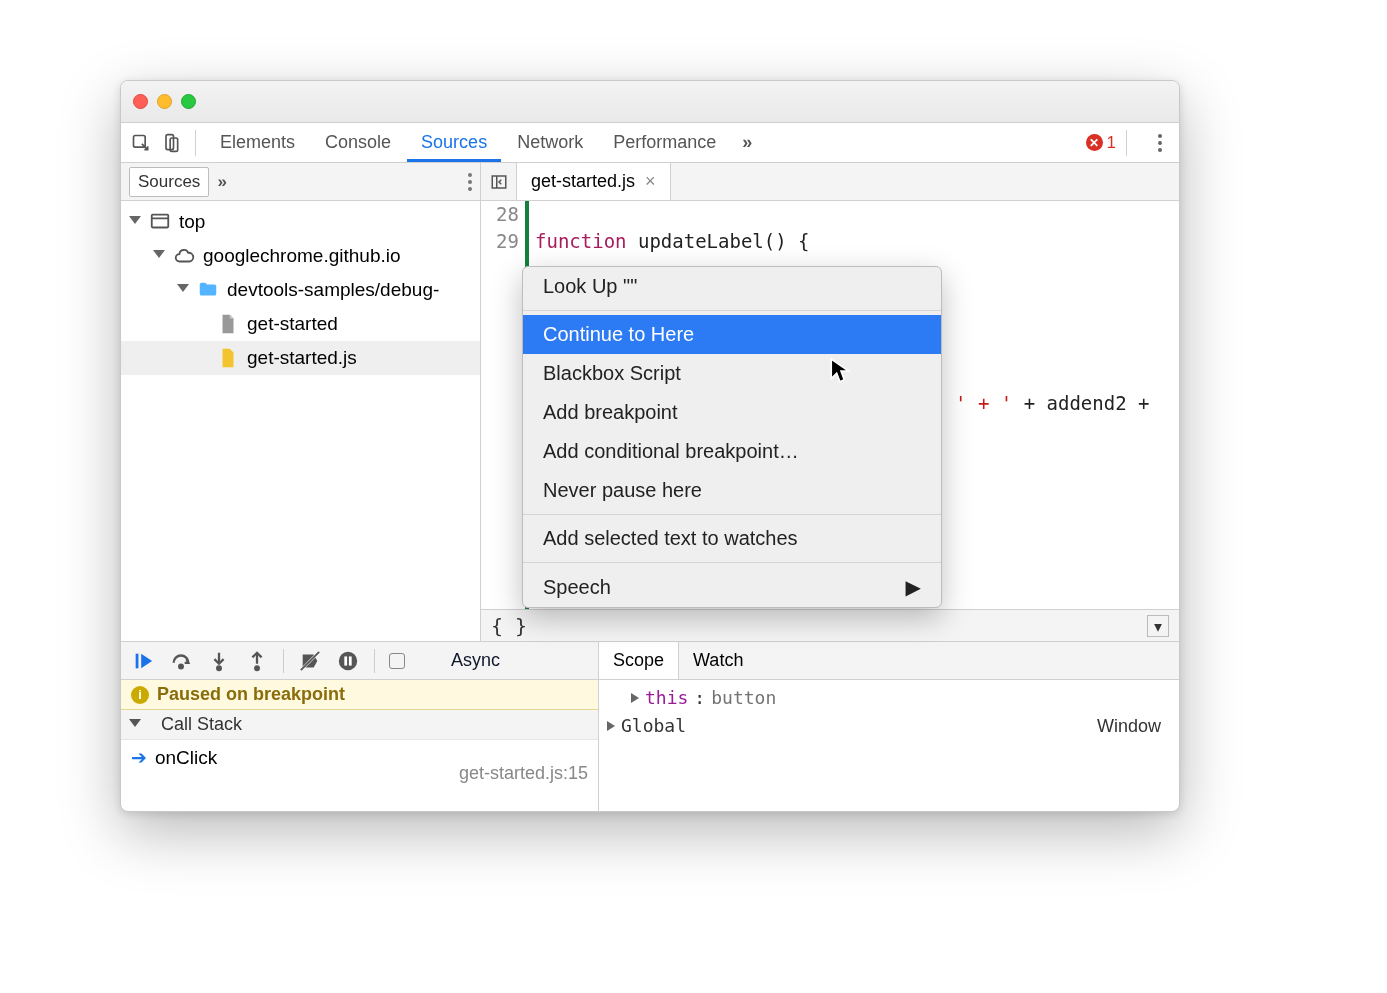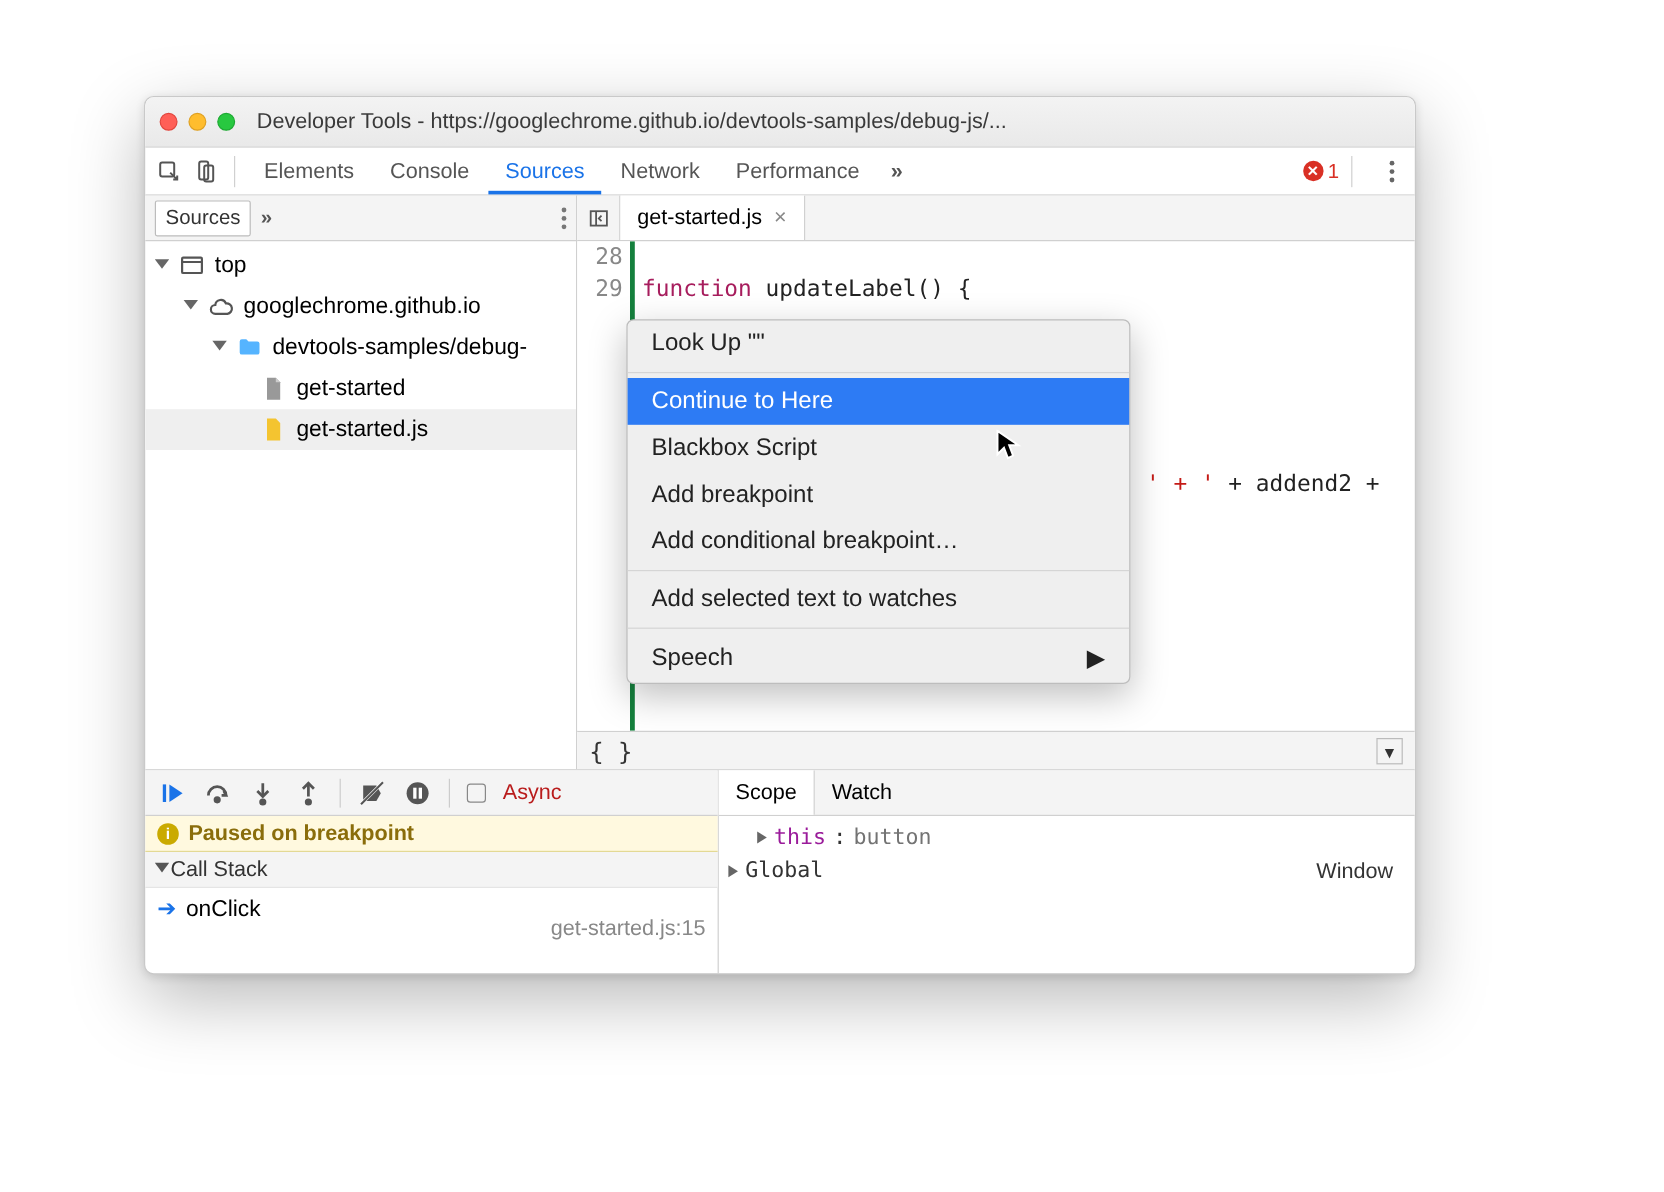--- a/index.html
+++ b/index.html
@@ -96,24 +96,24 @@
   
   .bottom{height:170px;border-top:1px solid #cfcfcf;display:flex;}
   .bleft{width:478px;border-right:1px solid #d0d0d0;display:flex;flex-direction:column;}
   .bright{flex:1;display:flex;flex-direction:column;}
   .btoolbar{height:38px;border-bottom:1px solid #d0d0d0;display:flex;align-items:center;gap:14px;padding:0 10px;background:#f4f4f4;}
   .btoolbar .ico{width:24px;height:24px;color:#555;display:flex;align-items:center;justify-content:center;}
   .btoolbar .ico svg{width:22px;height:22px;}
   .btoolbar .ico.play{color:#1a73e8;}
   .btoolbar .sep{width:1px;height:24px;background:#ccc;}
   .chk{width:16px;height:16px;border:1.5px solid #888;border-radius:3px;}
-  .async{font-size:18px;color:#b91c1c;}
+  .async{font-size:18px;color:#0f172a;margin-left:32px;}
   .paused{height:30px;background:#fff9df;display:flex;align-items:center;gap:8px;padding:0 10px;font-size:18px;color:#8a6d0b;font-weight:600;border-bottom:1px solid #e3d994;}
   .paused .ic{width:18px;height:18px;border-radius:50%;background:#caaa00;color:#fff;display:flex;align-items:center;justify-content:center;font-size:13px;font-weight:bold;}
-  .section-head{height:30px;display:flex;align-items:center;gap:1px;padding:0 8px;font-size:18px;color:#333;border-bottom:1px solid #e5e5e5;background:#f4f4f4;}
+  .section-head{height:30px;display:flex;align-items:center;gap:20px;padding:0 8px;font-size:18px;color:#333;border-bottom:1px solid #e5e5e5;background:#f4f4f4;}
   .section-head .tw{border-top-color:#555;}
   .stack-row{height:34px;display:flex;align-items:center;padding:0 10px;justify-content:space-between;font-size:19px;}
   .stack-row .arrow{color:#1a73e8;margin-right:8px;}
   .stack-row .loc{color:#888;font-size:18px;margin-top:32px;}
   .scope-head{height:38px;border-bottom:1px solid #d0d0d0;display:flex;align-items:center;background:#f4f4f4;font-size:18px;}
   .scope-head .tabx{padding:0 14px;height:100%;display:flex;align-items:center;}
   .scope-head .tabx.active{background:#fff;border-right:1px solid #d0d0d0;}
   .scope-body{flex:1;font-family:Menlo,monospace;font-size:18px;padding:4px 8px;color:#333;}
   .scope-body .line{display:flex;align-items:center;gap:6px;line-height:28px;}
   .prop{color:#9a1b9a;}
@@ -126,21 +126,20 @@
 <body>
 
 <div class="window">
 
   <div class="titlebar">
     <div class="traffic">
       <div class="tl red"></div>
       <div class="tl yellow"></div>
       <div class="tl green"></div>
     </div>
-    <div class="title">Developer Tools - https://googlechrome.github.io/devtools-samples/debug-js/...</div>
   </div>
 
   <div class="tabs">
     <div class="ticon">
       <svg viewBox="0 0 24 24" fill="none" stroke="currentColor" stroke-width="2">
           <rect x="3" y="3" width="14" height="14" rx="2"></rect>
           <path d="M13 13l7 7M20 16v4h-4"></path>
         </svg>
     </div>
     <div class="ticon">
@@ -354,20 +353,21 @@
 
 </div>
 
 <div class="ctx">
   <div class="item">Look Up ""</div>
   <hr>
   <div class="item hi">Continue to Here</div>
   <div class="item">Blackbox Script</div>
   <div class="item">Add breakpoint</div>
   <div class="item">Add conditional breakpoint…</div>
+  <div class="item">Never pause here</div>
   <hr>
   <div class="item">Add selected text to watches</div>
   <hr>
   <div class="item sub">
       <span>Speech</span>
       <span>▶</span>
     </div>
 </div>
 
 <div class="cursor">

